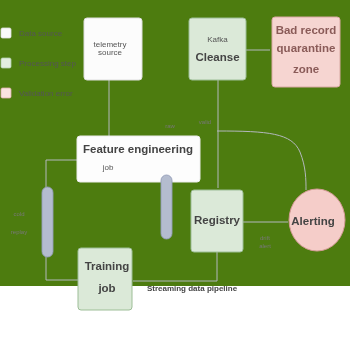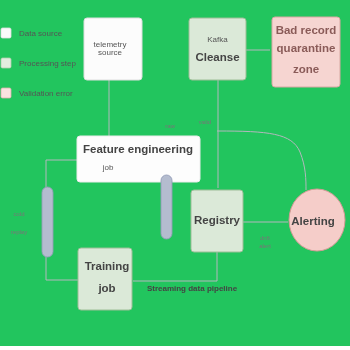--- a/index.html
+++ b/index.html
@@ -1,18 +1,18 @@
 <!DOCTYPE html>
 <html><head>
 <meta charset="utf-8">
 <title>pipeline flowchart</title>
 <style>
   html,body{margin:0;padding:0;width:350px;height:350px;background:#ffffff;
     font-family:"Liberation Sans",sans-serif;overflow:hidden;}
-  #stage{position:relative;width:350px;height:346px;background:#22c55e;}
+  #stage{position:relative;width:350px;height:286px;background:#4d7c0f;}
   svg.svgroot{position:absolute;left:0;top:0;display:block;}
   text{font-family:"Liberation Sans",sans-serif;fill:#3d3d3d;}
   .nl{font-size:8px;fill:#555;}
   .nlb{font-size:8px;font-weight:bold;fill:#444;}
   .el{font-size:6px;fill:#777;}
   .lg{font-size:8px;fill:#555;}
   .tf{font-size:11.5px;font-weight:bold;fill:#444;}
   .tfr{font-size:11.5px;font-weight:bold;fill:#8a5b58;}
 </style>
 </head>

